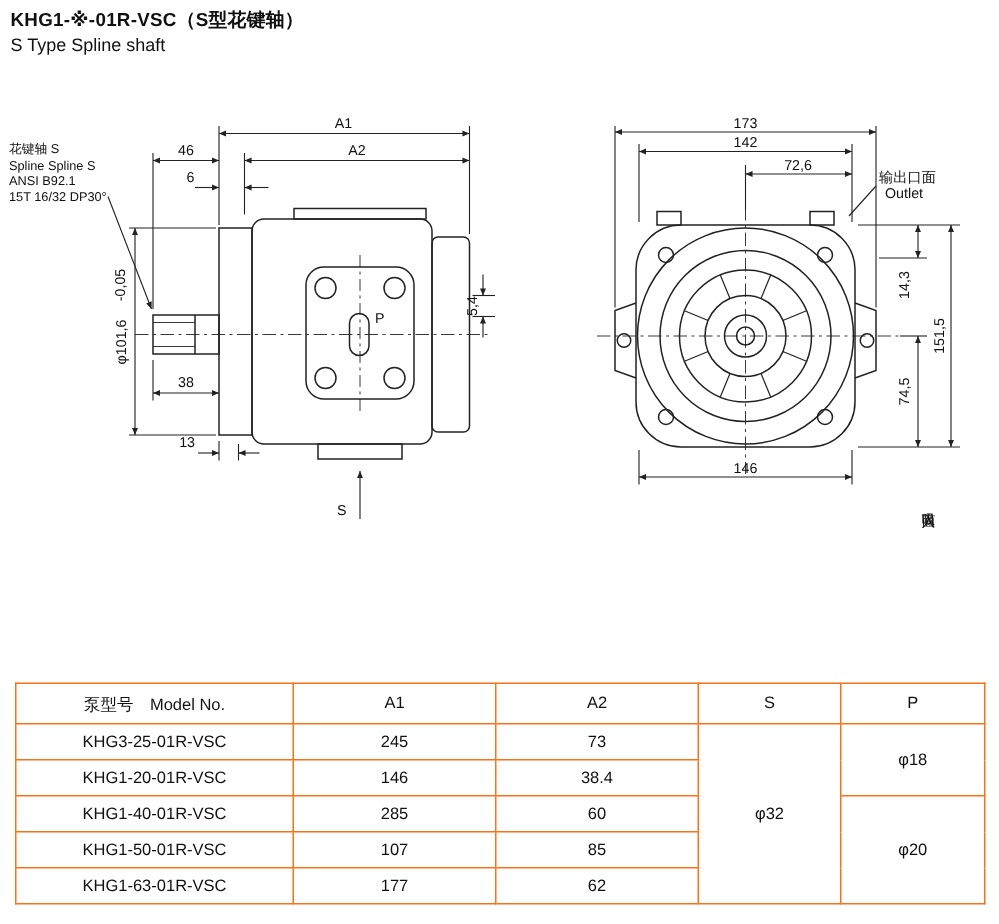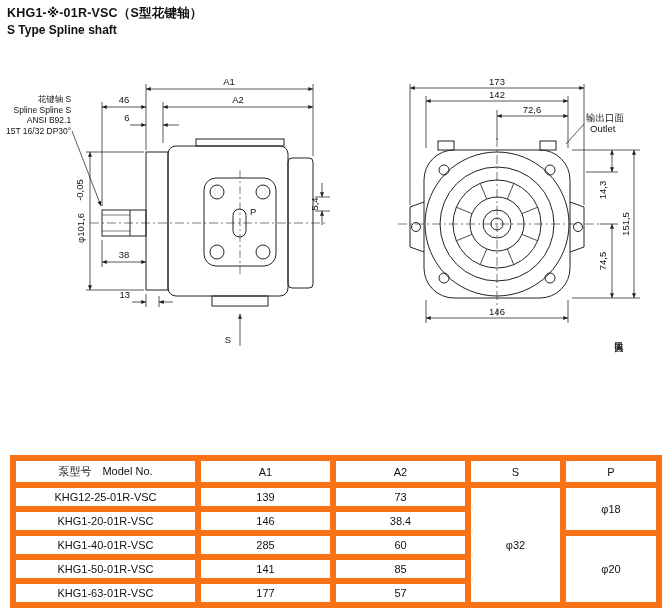--- a/index.html
+++ b/index.html
@@ -4,37 +4,37 @@
 <style>
   * { margin:0; padding:0; box-sizing:border-box; }
   html,body { background:#fff; }
   body {
     width:666px; height:616px;
     font-family:"Liberation Sans","DejaVu Sans",sans-serif;
     color:#111;
   }
   .page { position:relative; width:666px; height:616px; background:#fff; overflow:hidden; }
   .title { position:absolute; left:7px; top:5px;  font-size:12.5px; font-weight:bold; letter-spacing:.2px; }
-  .subtitle { position:absolute; left:7px; top:23px; font-size:12px; font-weight:bold; }
+  .subtitle { position:absolute; left:7px; top:23px; font-size:12px; font-weight:normal; }
   .drawing { position:absolute; left:0; top:0; width:666px; height:440px; }
   .drawing svg { display:block; }
   svg text { font-family:"Liberation Sans","DejaVu Sans",sans-serif; fill:#111; stroke:none; font-size:9.5px; }
-  .note { position:absolute; left:6px; top:94px; font-size:8.5px; line-height:1.25; white-space:nowrap;text-align:right; }
+  .note { position:absolute; left:6px; top:94px; font-size:8.5px; line-height:1.25; white-space:nowrap; }
   .inlet-vertical {
     position:absolute; left:612px; top:334px; height:46px;
     writing-mode:vertical-rl; text-orientation:upright;
     font-size:9px; letter-spacing:1px;
   }
   table.spec {
     position:absolute; left:10px; top:455px; width:646px;
     border-collapse:collapse; table-layout:fixed;
     font-size:11px;
   }
   table.spec th, table.spec td {
-    border:6px solid #f97316; text-align:center; vertical-align:middle;
+    border:1px solid #f97316; text-align:center; vertical-align:middle;
     font-weight:normal; padding:0; background:#fff;
   }
   table.spec th { height:27px; }
   table.spec td { height:24px; }
 </style>
 </head>
 <body>
 
 <div class="page">
 
@@ -215,43 +215,43 @@
       <tr>
         <th>泵型号　Model No.</th>
         <th>A1</th>
         <th>A2</th>
         <th>S</th>
         <th>P</th>
       </tr>
     </thead>
     <tbody>
       <tr>
-        <td>KHG12-25-01R-VSC</td>
-        <td>139</td>
+        <td>KHG3-25-01R-VSC</td>
+        <td>245</td>
         <td>73</td>
         <td rowspan="5">φ32</td>
         <td rowspan="2">φ18</td>
       </tr>
       <tr>
         <td>KHG1-20-01R-VSC</td>
         <td>146</td>
         <td>38.4</td>
       </tr>
       <tr>
         <td>KHG1-40-01R-VSC</td>
         <td>285</td>
         <td>60</td>
         <td rowspan="3">φ20</td>
       </tr>
       <tr>
         <td>KHG1-50-01R-VSC</td>
-        <td>141</td>
+        <td>107</td>
         <td>85</td>
       </tr>
       <tr>
         <td>KHG1-63-01R-VSC</td>
         <td>177</td>
-        <td>57</td>
+        <td>62</td>
       </tr>
     </tbody>
   </table>
 
 </div>
 
 </body></html>

